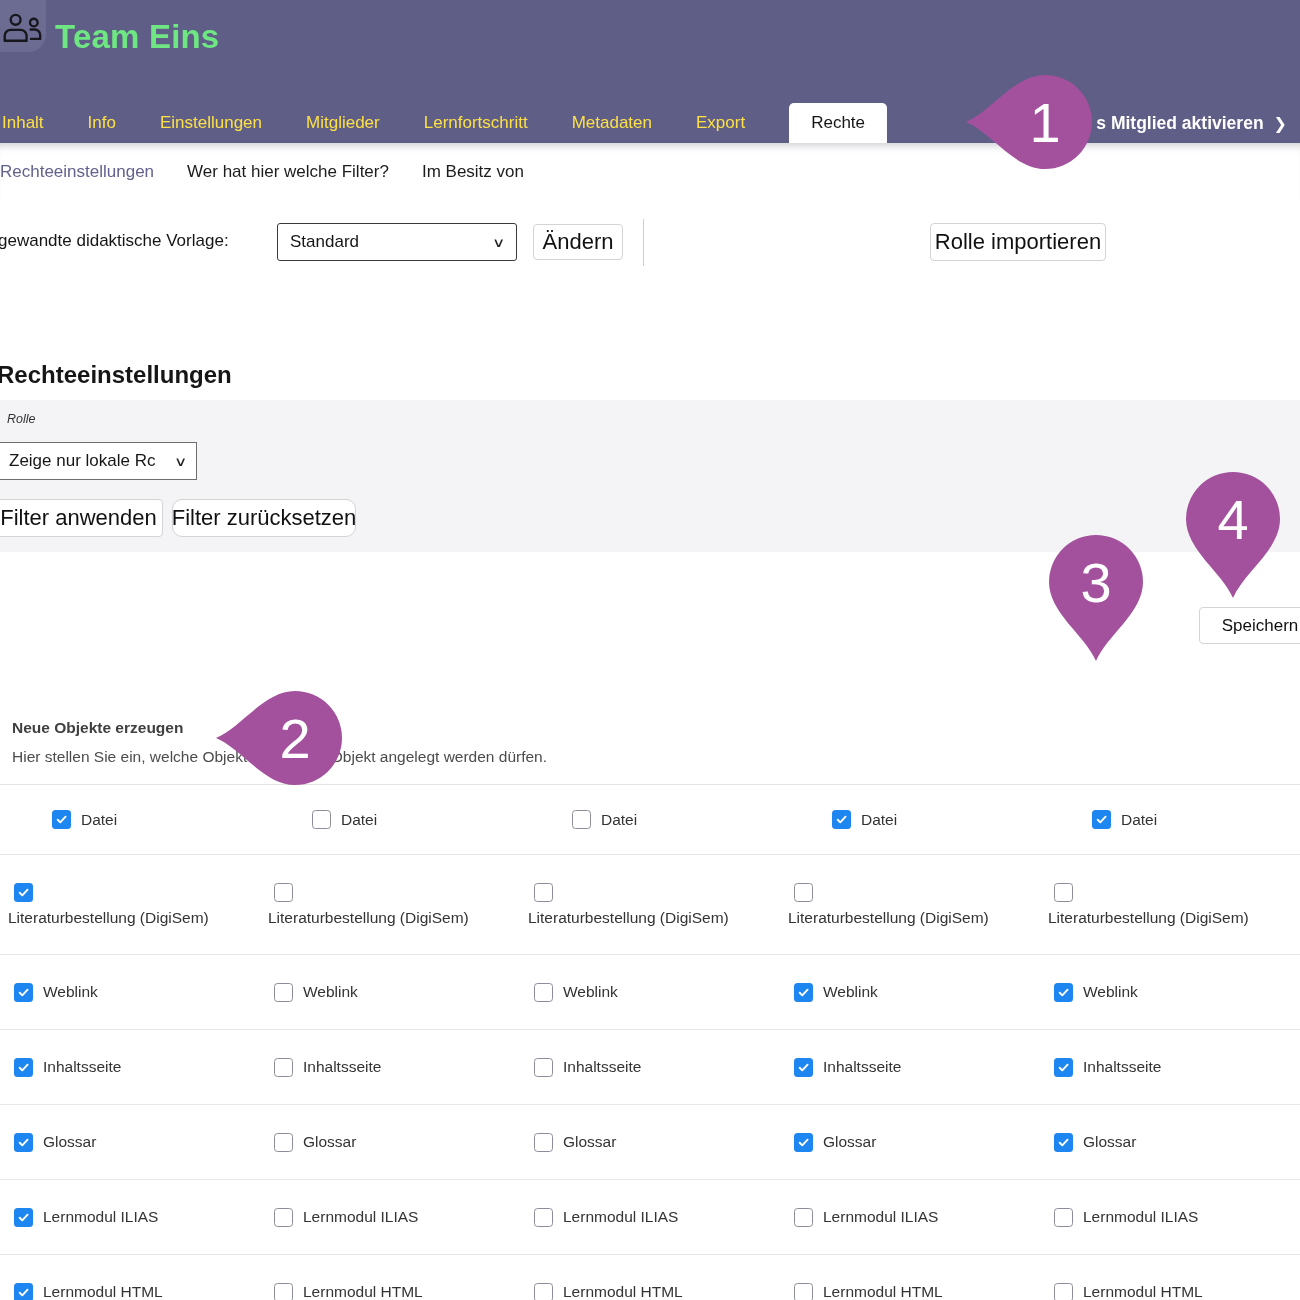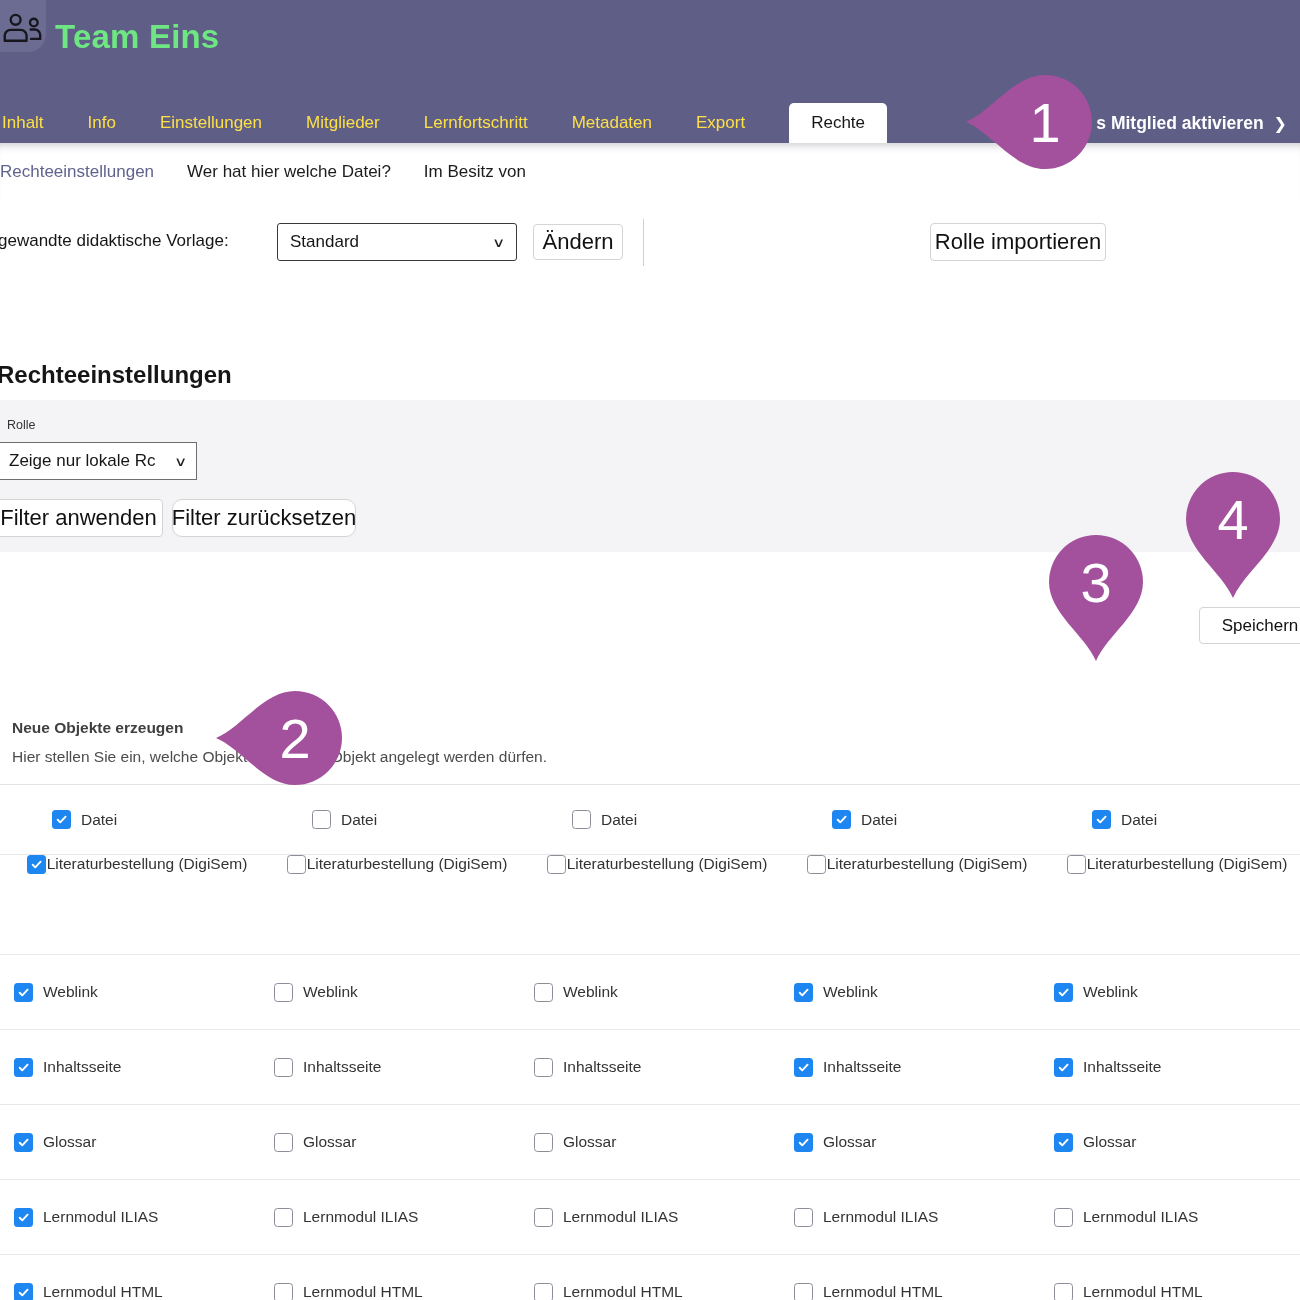--- a/index.html
+++ b/index.html
@@ -34,21 +34,21 @@
   .btn-aendern { position:absolute; left:533px; top:224px; width:90px; height:36px; }
   .tb-divider { position:absolute; left:643px; top:219px; width:1px; height:47px; background:#cfcfcf; }
   .btn-newrole { position:absolute; left:663px; top:223px; width:251px; height:38px; }
   .btn-import { position:absolute; left:930px; top:223px; width:176px; height:38px; }
 
   
   .section-heading { position:absolute; left:-3px; top:361px; font-size:24px; font-weight:bold; color:#161616; }
 
   
   .filter-panel { position:absolute; left:0; top:400px; width:1300px; height:152px; background:#f4f3f5; }
-  .role-label { position:absolute; left:7px; top:18px; font-size:12.5px; color:#333; }
+  .role-label { position:absolute; left:7px; top:12px; font-size:12.5px; font-style:italic; color:#333; }
   .role-select { position:absolute; left:-6px; top:42px; width:203px; height:38px; border:1px solid #6e6e6e; background:#fff; display:flex; align-items:center; justify-content:space-between; padding:0 10px 0 14px; font-size:17px; color:#161616; cursor:pointer; }
   .btn-apply { position:absolute; left:-6px; top:99px; width:169px; height:38px; }
   .btn-reset { position:absolute; left:172px; top:99px; width:184px; height:38px;border-radius:10px; }
 
   
   .btn-save { position:absolute; left:1199px; top:607px; width:122px; height:37px; font-size:17px; }
 
   
   .col-headers { position:absolute; left:0; top:653px; width:1300px; height:44px; background:#f5f4f6; border-top:1px solid #e0e0e0; border-bottom:1px solid #d8d8d8; display:grid; grid-template-columns:repeat(5,260px); align-items:center; }
   .col-h { font-size:15.5px; color:#1a1a1a; white-space:nowrap; }
@@ -56,21 +56,21 @@
 
   .perm-section { position:absolute; left:0; top:697px; width:1300px; height:88px; border-bottom:1px solid #e3e3e3; }
   .ps-title { position:absolute; left:12px; top:22px; font-size:15.5px; font-weight:bold; color:#404040; }
   .ps-desc { position:absolute; left:12px; top:51px; font-size:15.5px; color:#4c4c4c; }
 
   .rows { position:absolute; left:0; top:785px; width:1300px; }
   .prow { display:grid; grid-template-columns:repeat(5,260px); border-bottom:1px solid #e8e8e8; height:75px; }
   .prow.first { height:70px;padding-left:38px; }
   .prow.stacked { height:100px; }
   .cell { display:flex; align-items:center; gap:10px; padding-left:14px; }
-  .prow.stacked .cell { flex-direction:row; align-items:flex-start; justify-content:center; gap:7px; padding-left:14px; }
+  .prow.stacked .cell { flex-direction:column; align-items:flex-start; justify-content:center; gap:7px; padding-left:14px; }
   .prow.stacked .cell .cb-label { margin-left:-6px; white-space:nowrap; }
   .cb { width:19px; height:19px; border-radius:3.5px; flex:0 0 auto; background:#fff; border:1.5px solid #8d8d99; display:flex; align-items:center; justify-content:center; cursor:pointer; }
   .cb.on { background:#1e86f0; border:none; }
   .cb-label { font-size:15.5px; color:#333; }
 
   
   .marker { position:absolute; z-index:50; }
   .marker svg { display:block; }
   .marker .num { position:absolute; width:94px; height:94px; display:flex; align-items:center; justify-content:center; color:#fff; font-size:56px; font-weight:500; }
   .marker.down .num { left:0; top:0; }
@@ -102,21 +102,21 @@
         <div class="tab active">Rechte</div>
       </nav>
     <div class="nav-right">
       <span>s Mitglied aktivieren</span>
       <span class="chev">❯</span>
     </div>
   </header>
 
   <div class="subnav">
       <div class="subtab active">Rechteeinstellungen</div>
-      <div class="subtab">Wer hat hier welche Datei?</div>
+      <div class="subtab">Wer hat hier welche Filter?</div>
       <div class="subtab">Im Besitz von</div>
     </div>
 
   <div class="template-bar">
     <span class="tb-label">gewandte didaktische Vorlage:</span>
   </div>
   <div class="std-select">
     <span>Standard</span>
     <span class="sel-chev">∨</span>
   </div>

